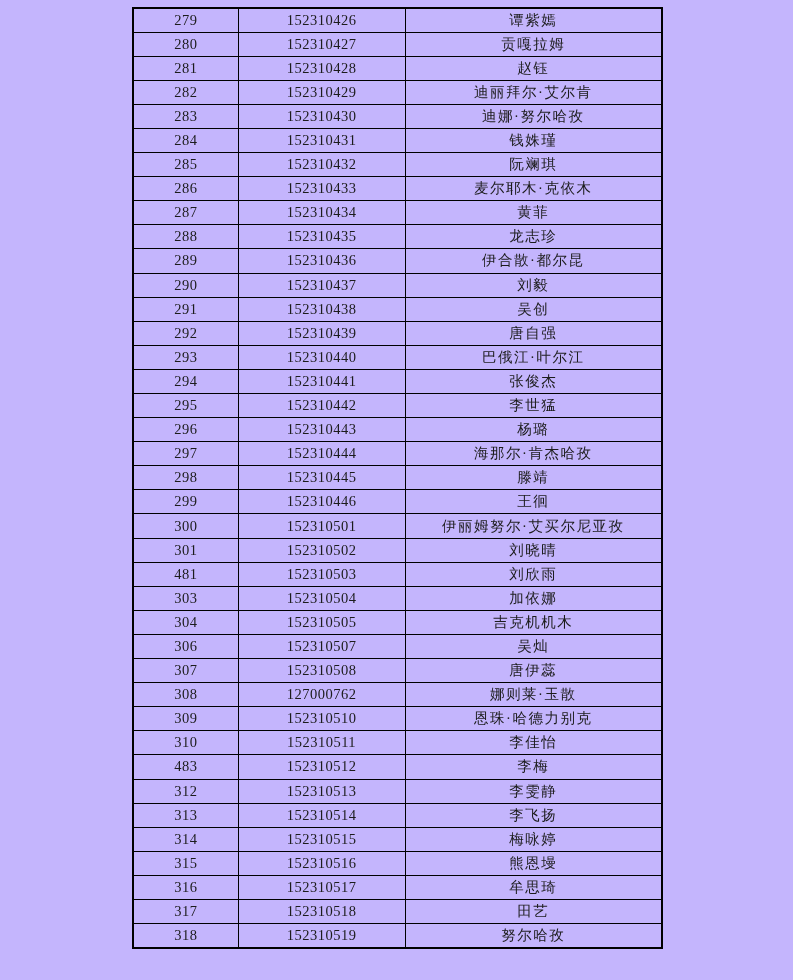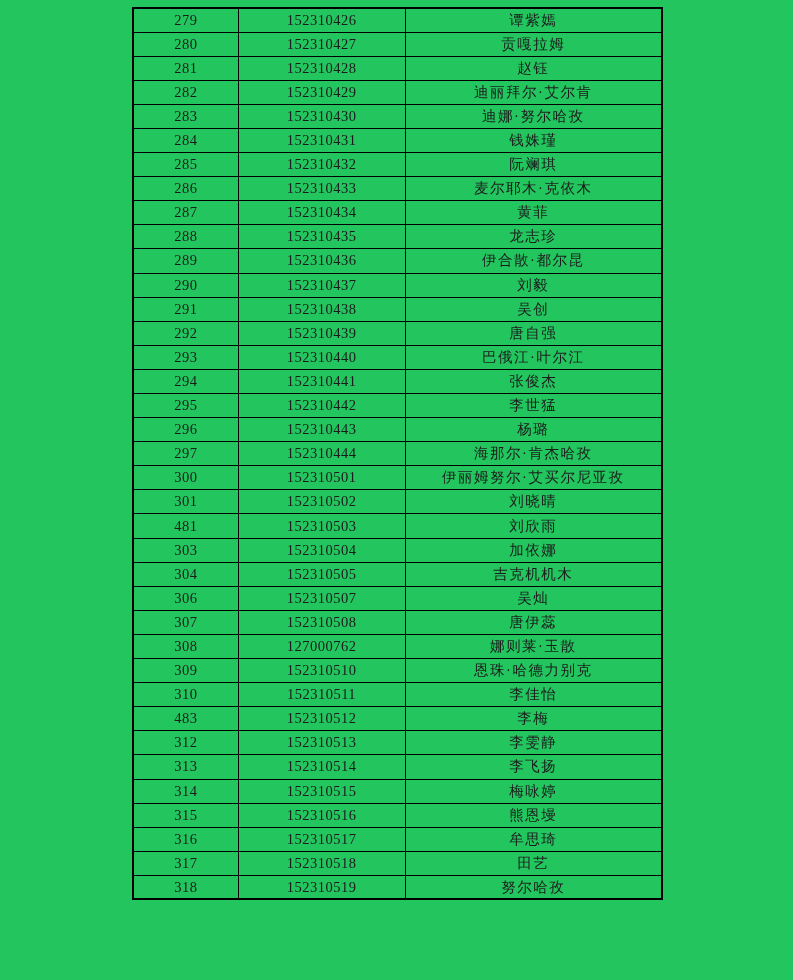--- a/index.html
+++ b/index.html
@@ -4,21 +4,21 @@
 <style>
   html, body {
     margin: 0;
     padding: 0;
     background: #ffffff;
   }
   .page {
     position: relative;
     width: 793px;
     height: 980px;
-    background: #22c55e;
+    background: #c4b5fd;
     overflow: hidden;
     font-family: "Liberation Serif", serif;
   }
   table.roster {
     position: absolute;
     left: 132px;
     top: 7px;
     width: 529px;
     border-collapse: collapse;
     table-layout: fixed;
@@ -147,20 +147,30 @@
           <td class="cell-index">296</td>
           <td class="cell-id">152310443</td>
           <td class="cell-name">杨璐</td>
         </tr>
         <tr>
           <td class="cell-index">297</td>
           <td class="cell-id">152310444</td>
           <td class="cell-name">海那尔·肯杰哈孜</td>
         </tr>
         <tr>
+          <td class="cell-index">298</td>
+          <td class="cell-id">152310445</td>
+          <td class="cell-name">滕靖</td>
+        </tr>
+        <tr>
+          <td class="cell-index">299</td>
+          <td class="cell-id">152310446</td>
+          <td class="cell-name">王徊</td>
+        </tr>
+        <tr>
           <td class="cell-index">300</td>
           <td class="cell-id">152310501</td>
           <td class="cell-name">伊丽姆努尔·艾买尔尼亚孜</td>
         </tr>
         <tr>
           <td class="cell-index">301</td>
           <td class="cell-id">152310502</td>
           <td class="cell-name">刘晓晴</td>
         </tr>
         <tr>

